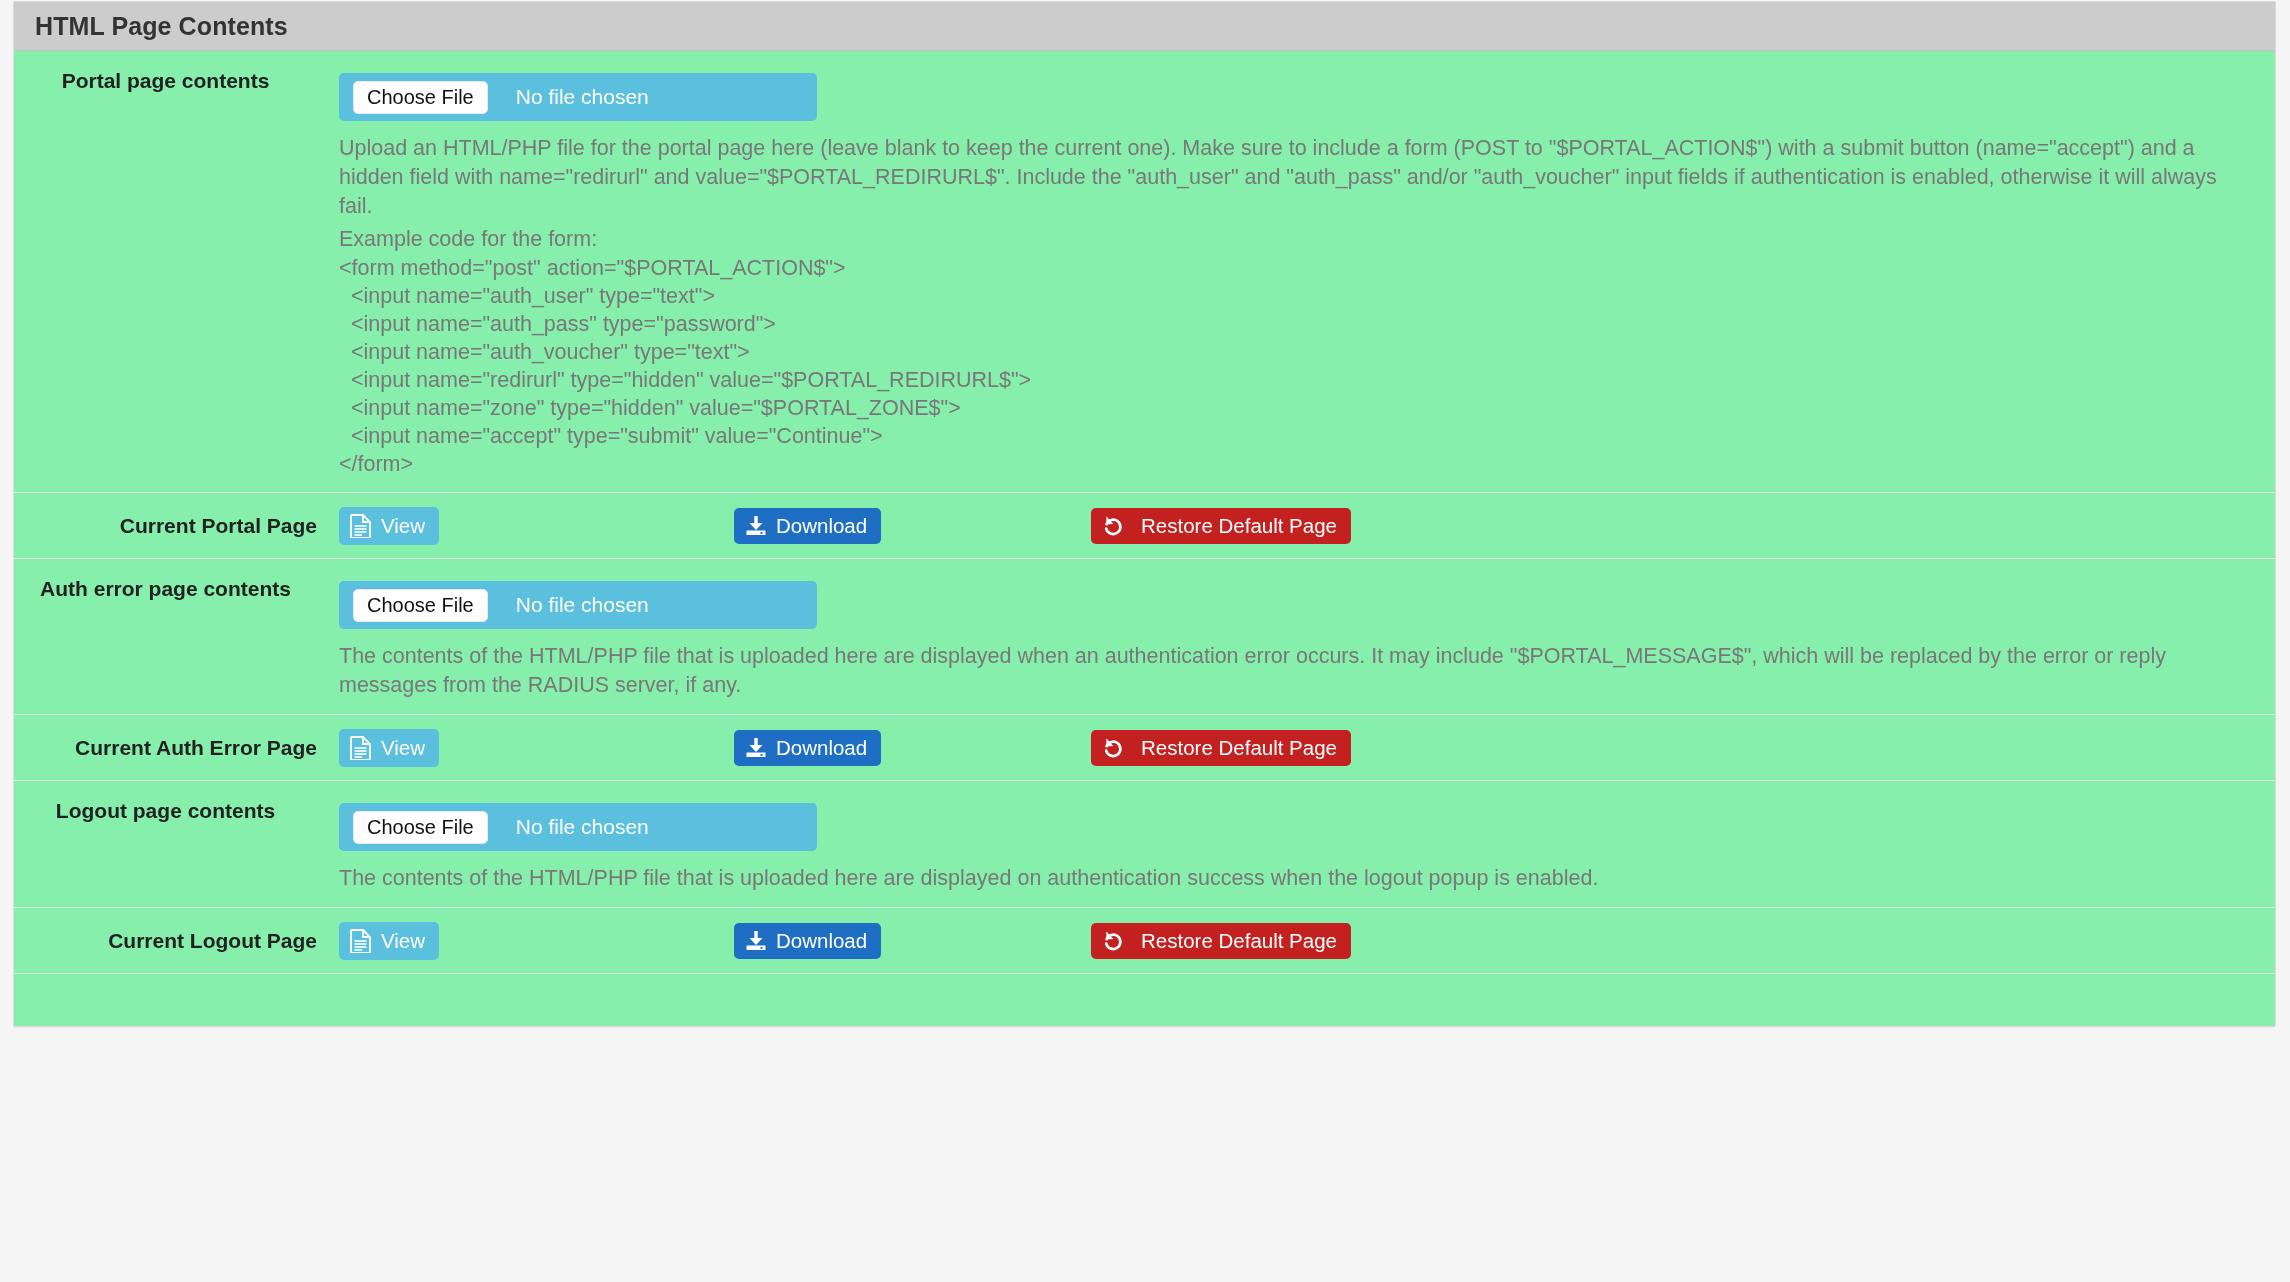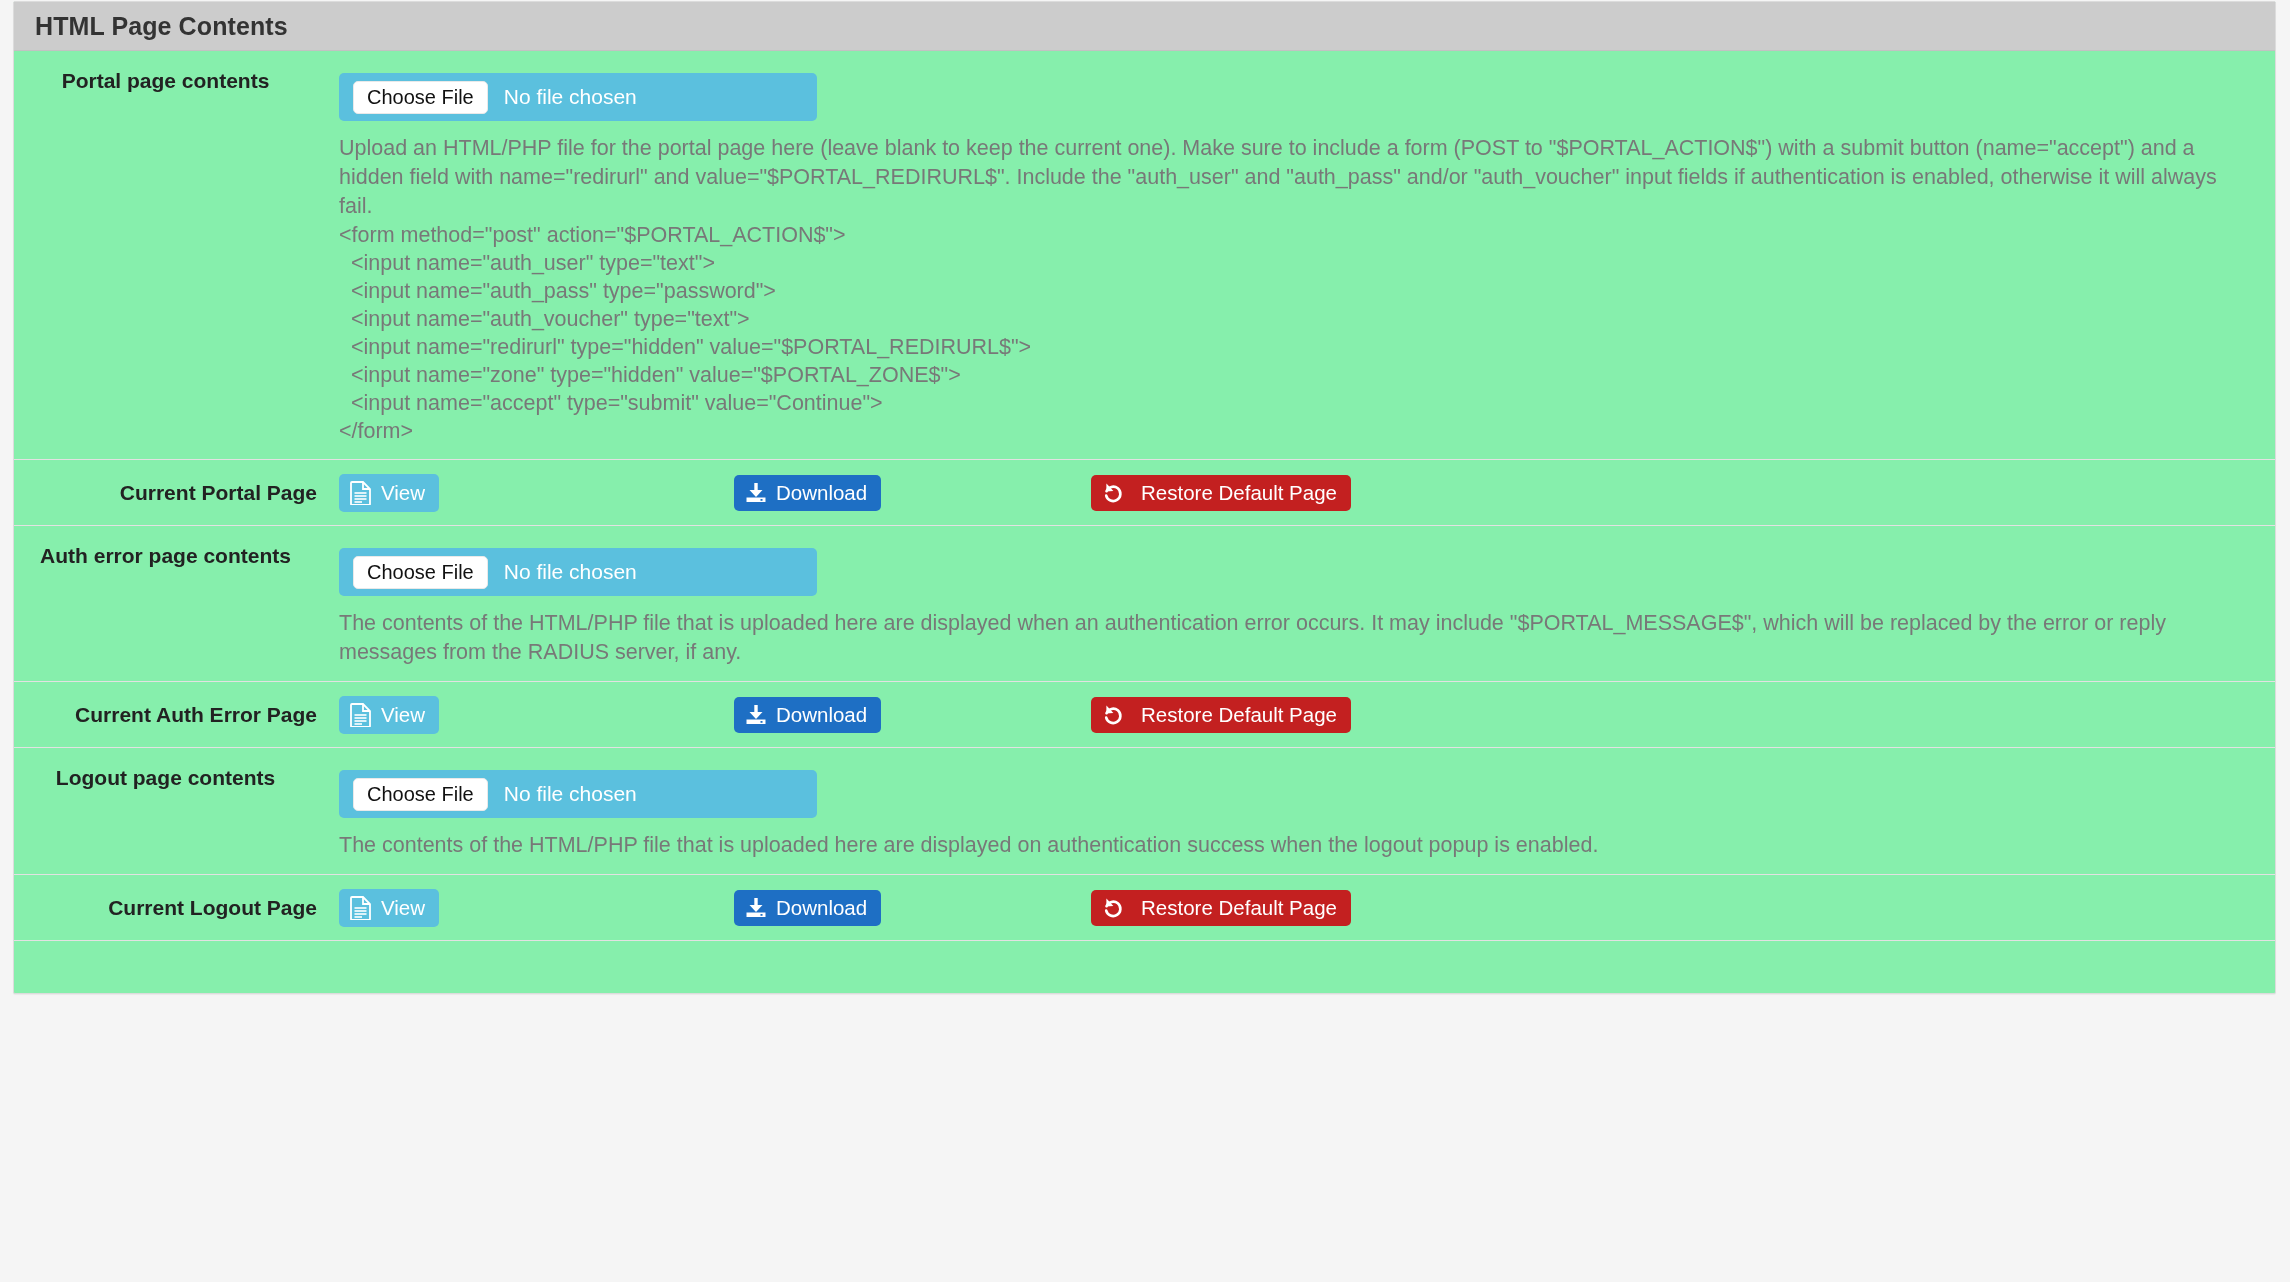--- a/index.html
+++ b/index.html
@@ -90,21 +90,21 @@
     border-radius: 5px;
     color: #111111;
     font-size: 20px;
     padding: 5px 13px 6px 13px;
     line-height: 1;
     white-space: nowrap;
   }
   .file-status {
     color: #ffffff;
     font-size: 21px;
-    margin-left: 16px;
+    margin-left: 28px;
     white-space: nowrap;
   }
 
   .help-block {
     color: #787878;
     font-size: 21.5px;
     line-height: 1.35;
     margin-top: 13px;
     max-width: 1890px;
   }
@@ -161,20 +161,21 @@
   <div class="panel-body">
 
     <div class="form-row">
       <div class="label-col">Portal page contents</div>
       <div class="field-col">
         <div class="file-input">
           <span class="file-btn">Choose File</span>
           <span class="file-status">No file chosen</span>
         </div>
         <div class="help-block">Upload an HTML/PHP file for the portal page here (leave blank to keep the current one). Make sure to include a form (POST to "$PORTAL_ACTION$") with a submit button (name="accept") and a hidden field with name="redirurl" and value="$PORTAL_REDIRURL$". Include the "auth_user" and "auth_pass" and/or "auth_voucher" input fields if authentication is enabled, otherwise it will always fail.</div>
+        <div class="help-block" style="margin-top:4px;">Example code for the form:</div>
         <div class="code-lines">&lt;form method="post" action="$PORTAL_ACTION$"&gt;
   &lt;input name="auth_user" type="text"&gt;
   &lt;input name="auth_pass" type="password"&gt;
   &lt;input name="auth_voucher" type="text"&gt;
   &lt;input name="redirurl" type="hidden" value="$PORTAL_REDIRURL$"&gt;
   &lt;input name="zone" type="hidden" value="$PORTAL_ZONE$"&gt;
   &lt;input name="accept" type="submit" value="Continue"&gt;
 &lt;/form&gt;</div>
       </div>
     </div>

